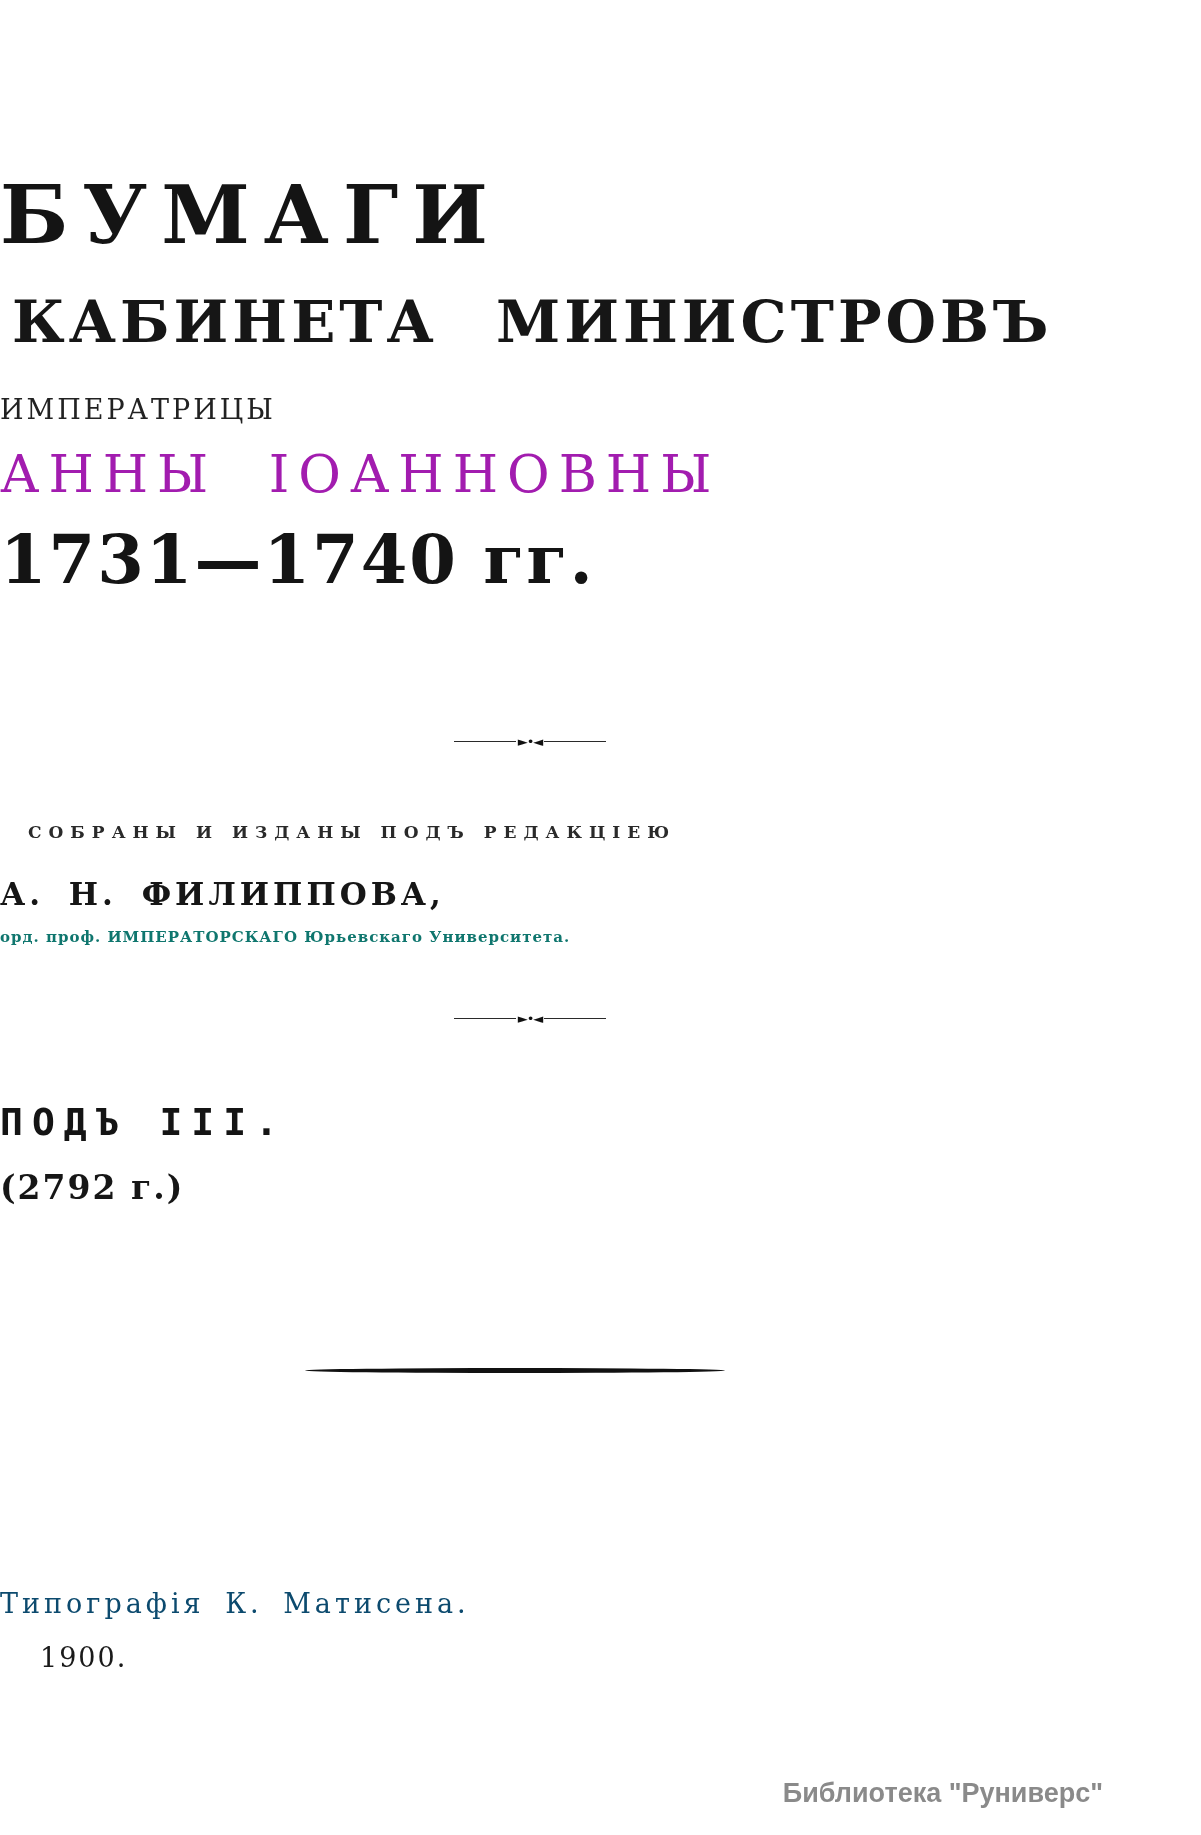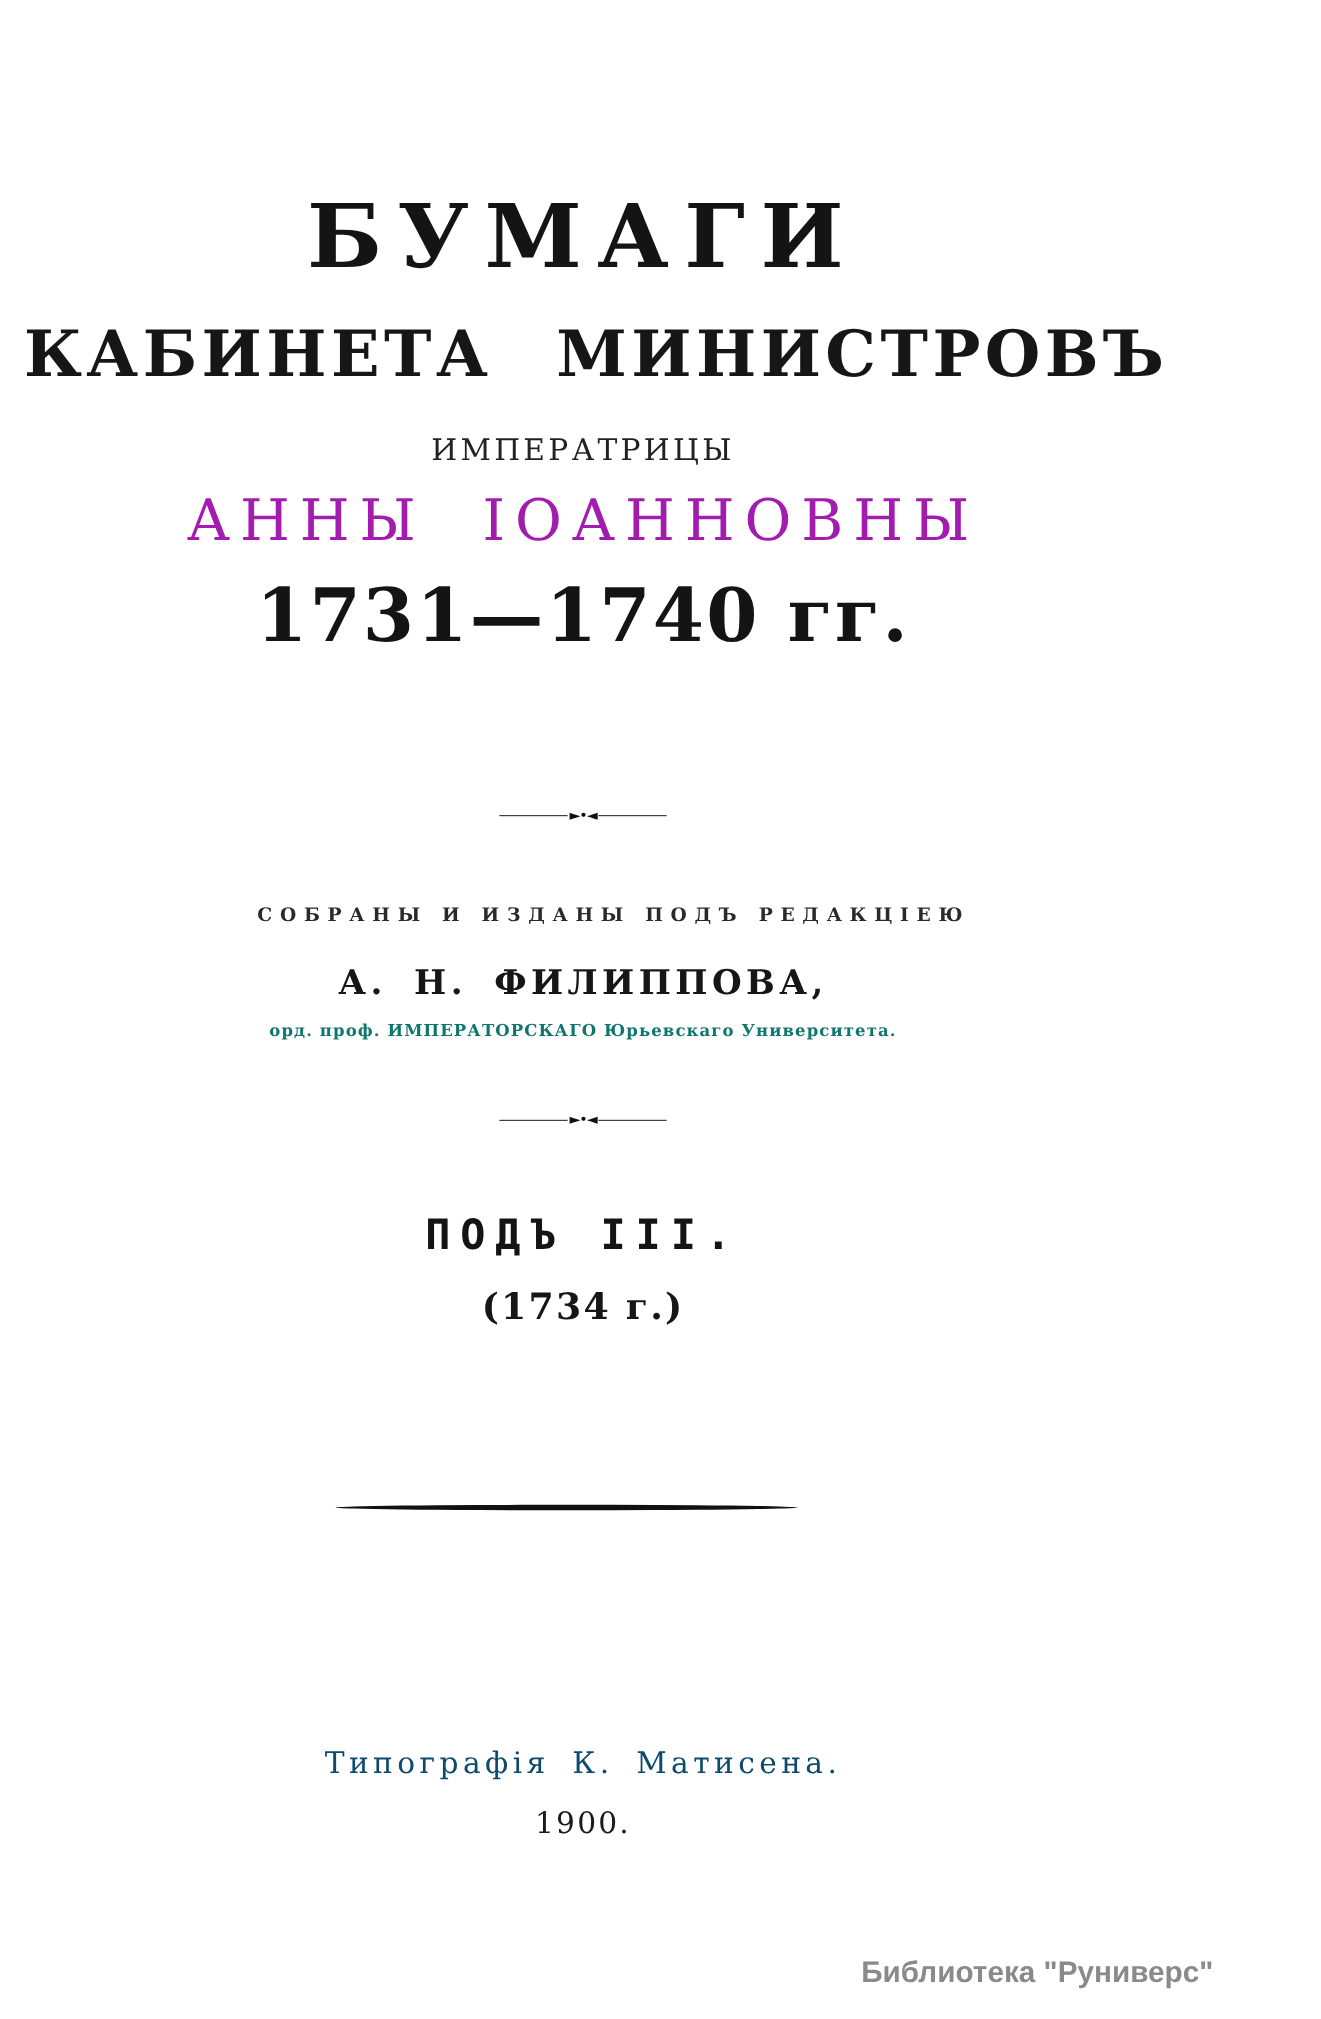--- a/index.html
+++ b/index.html
@@ -14,21 +14,21 @@
     background: #ffffff;
     font-family: "DejaVu Serif", "Liberation Serif", serif;
     color: #1c1c1c;
     overflow: hidden;
   }
   
   .line {
     position: absolute;
     left: 0;
     width: 1060px;
-    text-align: center;
+    text-align: left;
     white-space: nowrap;
   }
   .main-title {
     top: 168px;
     font-size: 80px;
     font-weight: bold;
     letter-spacing: 14px;
     color: #141414;
   }
   .sub-title {
@@ -136,20 +136,21 @@
     font-size: 27px;
     letter-spacing: 4px;
     word-spacing: 8px;
     color: #0c4a6e;
   }
   .print-year {
     top: 1642px;
     font-size: 27px;
     letter-spacing: 2px;
     color: #1a1a1a;
+    padding-left: 40px;
   }
   .watermark {
     position: absolute;
     top: 1778px;
     right: 98px;
     font-family: "Liberation Sans", "DejaVu Sans", sans-serif;
     font-size: 27px;
     font-weight: bold;
     color: #8a8a8a;
     white-space: nowrap;
@@ -183,21 +184,21 @@
   <div class="line editor-title">орд. проф. ИМПЕРАТОРСКАГО Юрьевскаго Университета.</div>
 
   <div class="divider divider-2">
     <span class="rule-seg"></span>
     <span class="glyph">►•◄</span>
     <span class="rule-seg"></span>
   </div>
 
   <div class="line volume">ПОДЪ III.</div>
 
-  <div class="line volume-year">(1734 г.)</div>
+  <div class="line volume-year">(2792 г.)</div>
 
   <div class="long-rule"></div>
 
   <div class="line printer">Типографія К. Матисена.</div>
 
   <div class="line print-year">1900.</div>
 
   <div class="watermark">Библиотека "Руниверс"</div>
 
 </div>

